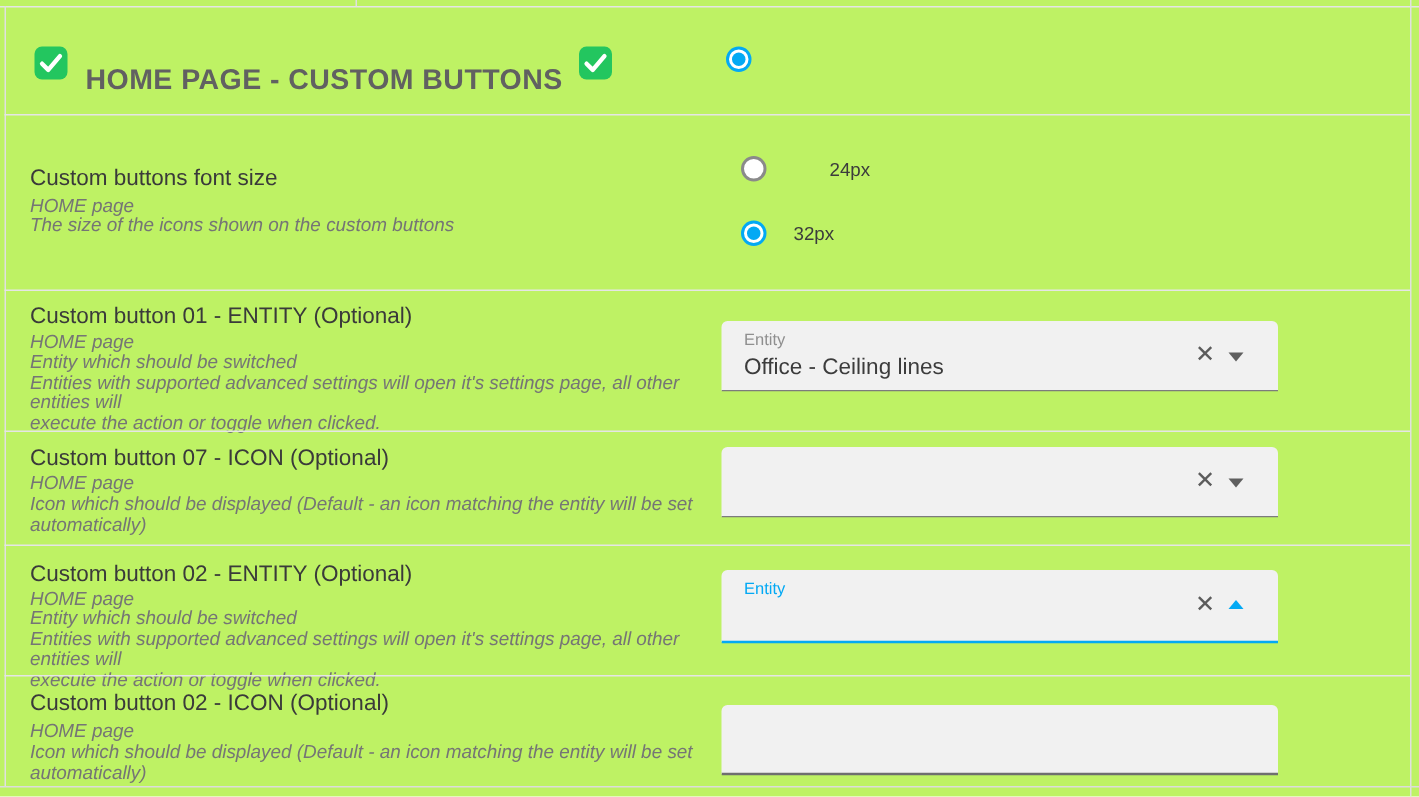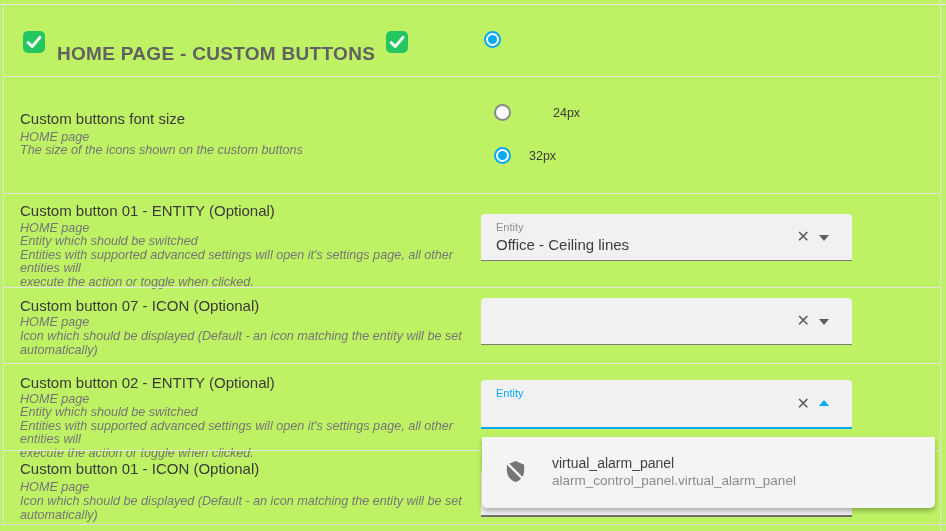--- a/index.html
+++ b/index.html
@@ -142,35 +142,23 @@
     <div>execute the action or toggle when clicked.</div>
   </div>
   <div class="field focused f-entity02">
     <span class="flabel">Entity</span>
     <span class="clear">✕</span>
     <span class="caret up"></span>
   </div>
 
   <div class="rule-h" style="left:3px;top:450px;width:937px;"></div>
 
-  <div class="sec-title" style="top:460px;">Custom button 01 - ICON (Optional)</div>
+  <div class="sec-title" style="top:460px;">Custom button 02 - ICON (Optional)</div>
   <div class="desc wide" style="top:481px;">
     <div>HOME page</div>
     <div>Icon which should be displayed (Default - an icon matching the entity will be set</div>
     <div>automatically)</div>
   </div>
   <div class="field f-icon02"></div>
 
-  <div class="menu">
-    <div class="menu-item">
-      <span class="mi-icon">
-        <svg width="23" height="23" viewBox="0 0 24 24">
-          <path d="M12,1L3,5V11C3,16.55 6.84,21.74 12,23C17.16,21.74 21,16.55 21,11V5L12,1Z" fill="#757575"></path>
-          <line x1="3.5" y1="3.5" x2="20.5" y2="20.5" stroke="#f4f4f4" stroke-width="2.4"></line>
-        </svg>
-      </span>
-      <span class="mi-primary">virtual_alarm_panel</span>
-      <span class="mi-secondary">alarm_control_panel.virtual_alarm_panel</span>
-    </div>
-  </div>
 
   <div class="rule-h" style="left:0;top:524px;width:946px;background:#dcdcdc;"></div>
 </div>
 
 </body></html>

